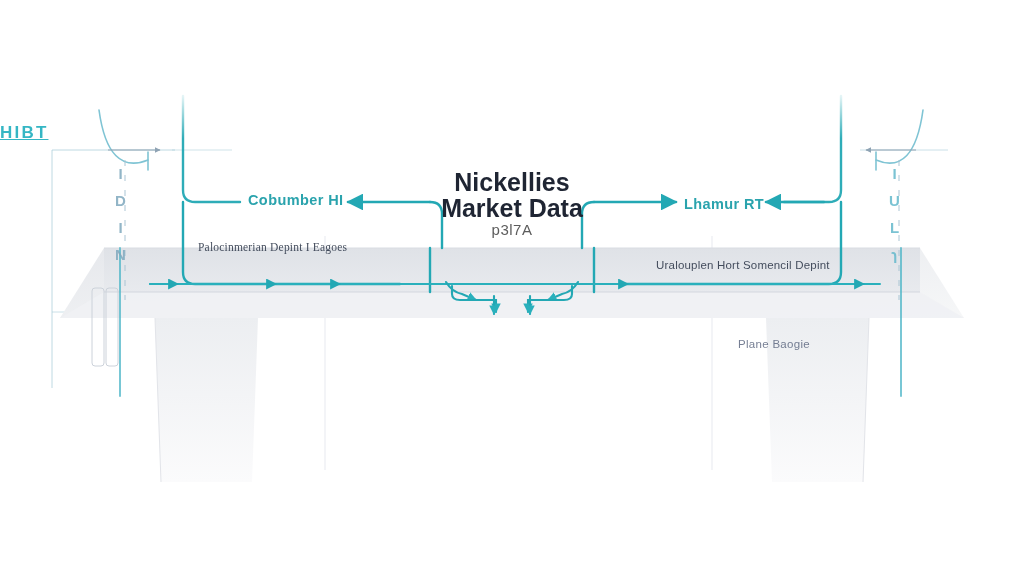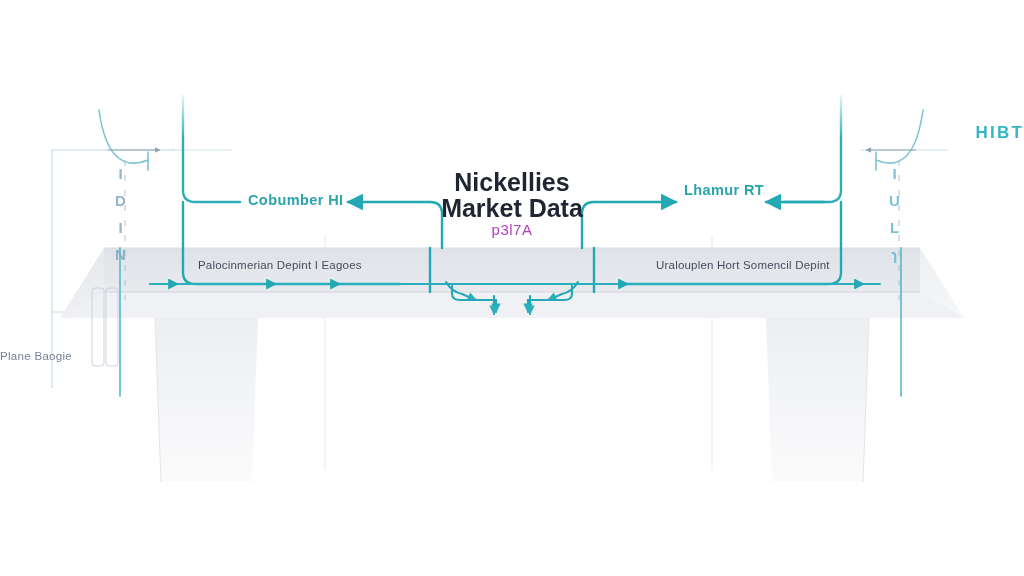--- a/index.html
+++ b/index.html
@@ -43,21 +43,21 @@
     letter-spacing: 2.2px;
   }
   .title-main {
     color: #1f2533;
     font-size: 25px;
     font-weight: bold;
     line-height: 31px;
     text-align: center;
   }
   .subtitle-blur {
-    color: #a21caf;
+    color: #404040;
     font-size: 15px;
     text-align: center;
     filter: blur(0.7px);
     opacity: 0.85;
     letter-spacing: 0.5px;
   }
   .band-label {
     color: #2c3648;
     font-size: 11.5px;
     filter: blur(0.45px);
@@ -220,35 +220,35 @@
       <line x1="125" y1="160" x2="125" y2="300"></line>
       <line x1="899" y1="160" x2="899" y2="300"></line>
     </g>
 
     <g stroke="#4fb6c8" stroke-width="1.8" stroke-linecap="round" opacity="0.85">
       <line x1="120" y1="248" x2="120" y2="396"></line>
       <line x1="901" y1="248" x2="901" y2="396"></line>
     </g>
   </svg>
 
-  <div class="txt hibt" style="left:0; top:123px; width:1024px; text-align:right;">HIBT</div>
+  <div class="txt hibt" style="left:0; top:123px; width:1024px; text-align:left;text-decoration:underline;">HIBT</div>
 
   <div class="txt title-main" style="left:0; top:193px; width:1024px;">Market Data</div>
 
   <div class="txt title-main" style="left:0; top:167px; width:1024px;">Nickellies</div>
 
   <div class="txt subtitle-blur" style="left:0; top:221px; width:1024px;">p3l7A</div>
 
   <div class="txt label-teal side-arrow-lbl" style="left:248px; top:192px;">Cobumber HI</div>
 
-  <div class="txt label-teal side-arrow-lbl" style="left:684px; top:182px;">Lhamur RT</div>
-
-  <div class="txt band-label" style="left:198px; top:259px;">Palocinmerian Depint I Eagoes</div>
+  <div class="txt label-teal side-arrow-lbl" style="left:684px; top:196px;">Lhamur RT</div>
+
+  <div class="txt band-label" style="left:198px; top:241px;font-family:Liberation Serif, serif;">Palocinmerian Depint I Eagoes</div>
 
   <div class="txt band-label" style="left:656px; top:259px;">Uralouplen Hort Somencil Depint</div>
 
-  <div class="txt deck-label" style="left:0; top:338px; width:810px; text-align:left;margin-top:12px;">Plane Baogie</div>
+  <div class="txt deck-label" style="left:0; top:338px; width:810px; text-align:right;">Plane Baogie</div>
 
   <div class="txt vert-code" style="left:112px; top:165px;">IDIN</div>
 
   <div class="txt vert-code right" style="left:886px; top:165px;">IULɿ</div>
 
 </div>
 
 </body></html>

